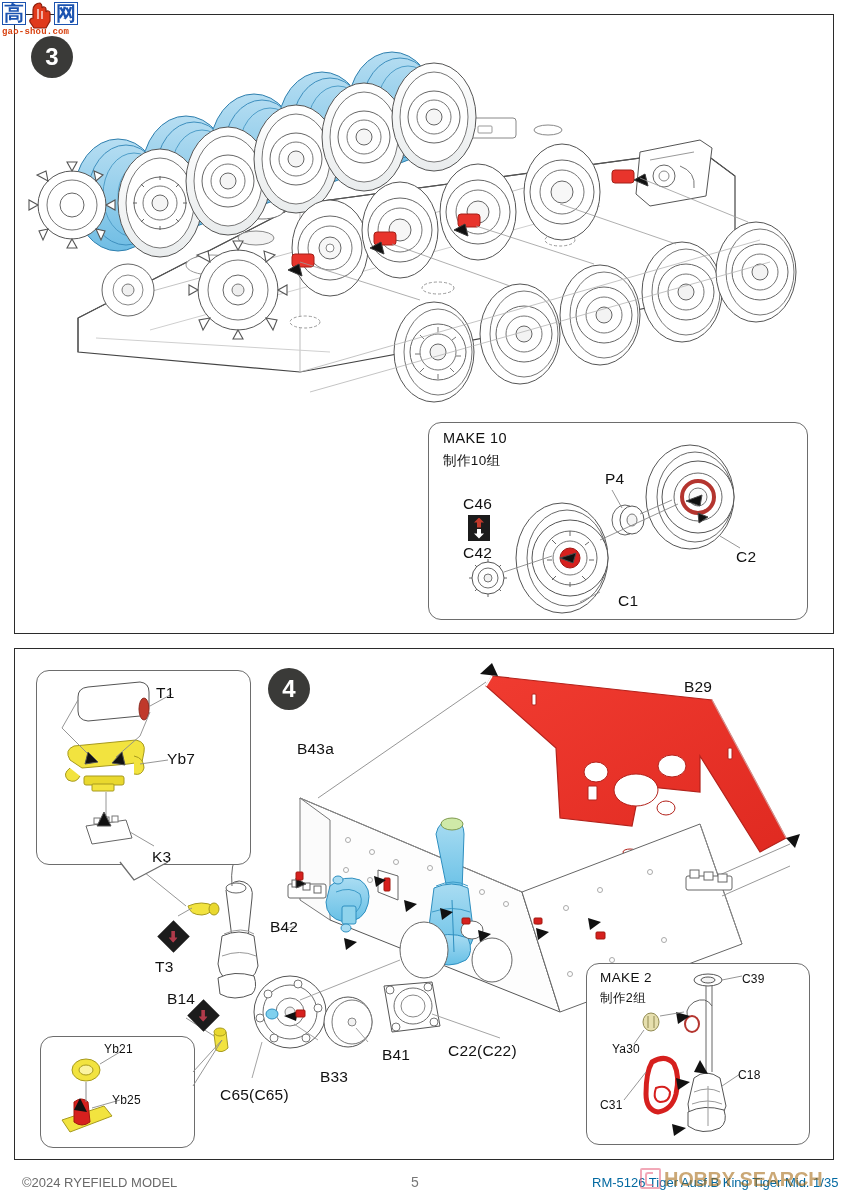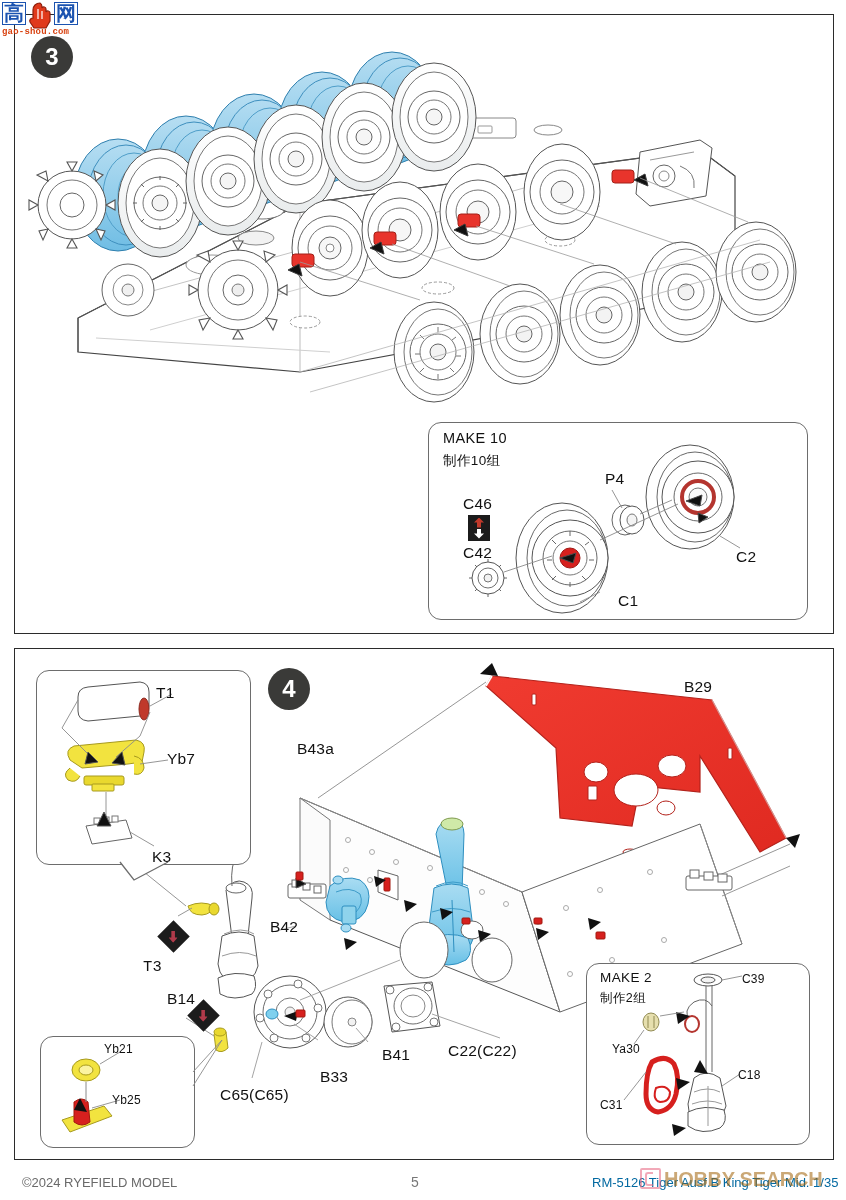--- a/index.html
+++ b/index.html
@@ -671,21 +671,21 @@
       <rect x="534" y="918" width="8" height="6" rx="1" fill="#d6201e" stroke="#a3180f"></rect>
       <rect x="462" y="918" width="8" height="6" rx="1" fill="#d6201e" stroke="#a3180f"></rect>
     </g>
   </svg>
 
   <div class="step-badge" id="badge-4">4</div>
 
   <div class="lbl" style="left:297px;top:740px;">B43a</div>
   <div class="lbl" style="left:684px;top:678px;">B29</div>
   <div class="lbl" style="left:270px;top:918px;">B42</div>
-  <div class="lbl" style="left:143px;top:958px;font-family:Liberation Mono, monospace;">T3</div>
+  <div class="lbl" style="left:155px;top:958px;">T3</div>
   <div class="lbl" style="left:167px;top:990px;">B14</div>
   <div class="lbl" style="left:320px;top:1068px;">B33</div>
   <div class="lbl" style="left:382px;top:1046px;">B41</div>
   <div class="lbl" style="left:448px;top:1042px;">C22(C22)</div>
   <div class="lbl" style="left:220px;top:1086px;">C65(C65)</div>
 
   <div class="chip" style="left:162px;top:925px;">
       <i></i>
     </div>
   <div class="chip" style="left:192px;top:1004px;">

